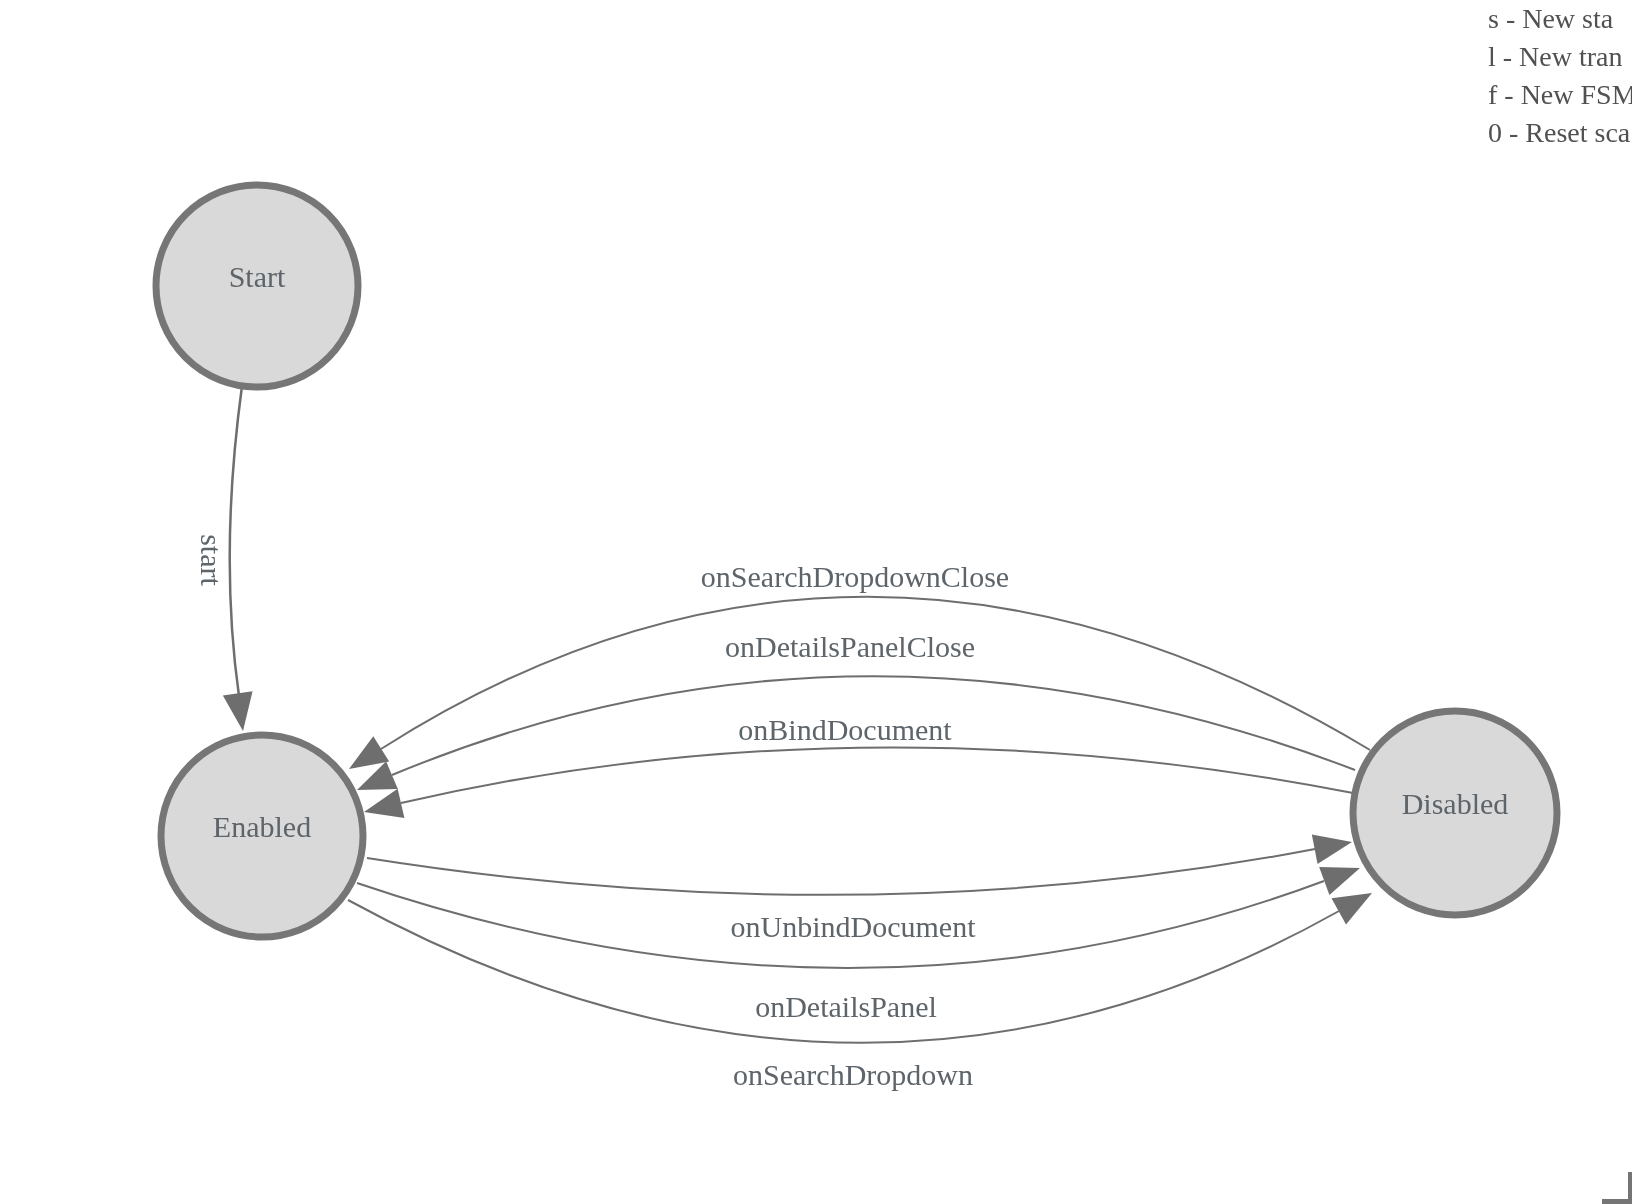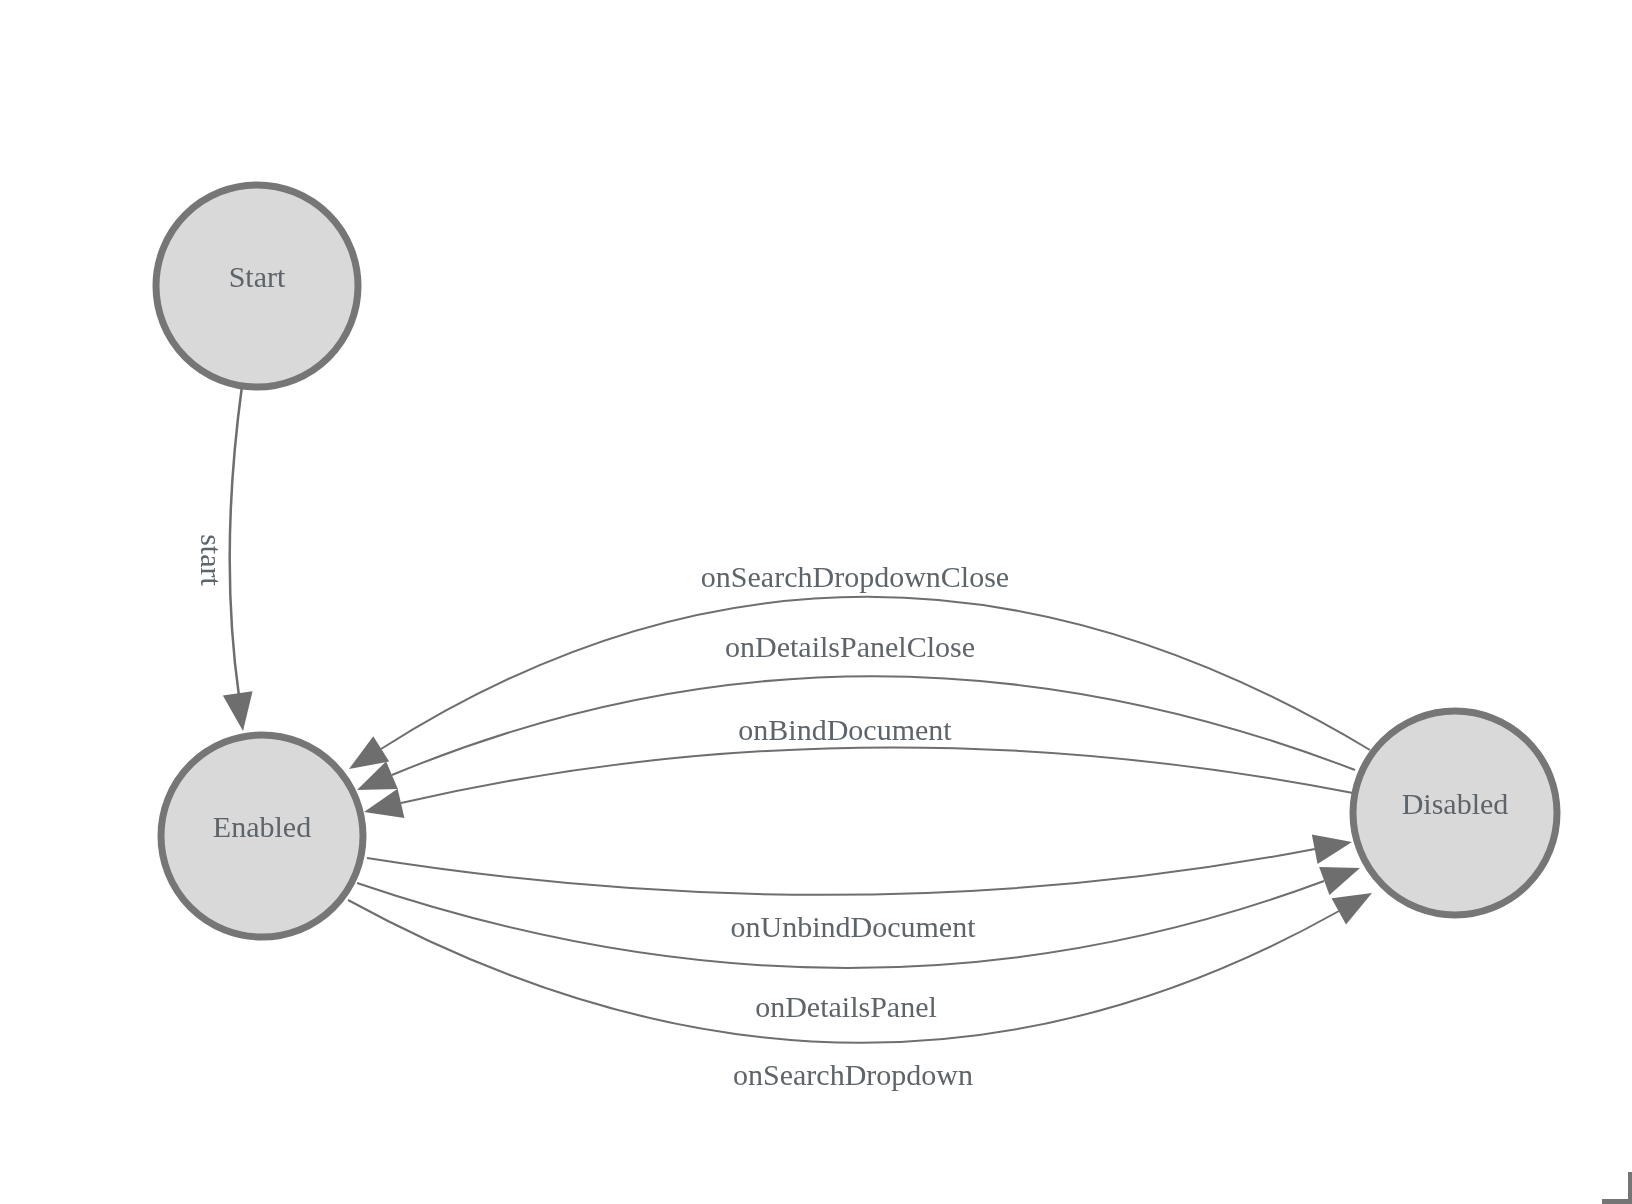--- a/index.html
+++ b/index.html
@@ -131,17 +131,23 @@
       <circle class="node-circle" cx="262" cy="836" r="101"></circle>
       <text class="node-label" x="262" y="837">Enabled</text>
     </g>
 
     <g>
       <circle class="node-circle" cx="1455" cy="813" r="102"></circle>
       <text class="node-label" x="1455" y="814">Disabled</text>
     </g>
   </svg>
 
+  <div class="legend">
+    <div class="legend-line">s - New sta</div>
+    <div class="legend-line">l - New tran</div>
+    <div class="legend-line">f - New FSM</div>
+    <div class="legend-line">0 - Reset sca</div>
+  </div>
 
   <div class="corner-v"></div>
   <div class="corner-h"></div>
 
 </div>
 
 </body></html>

